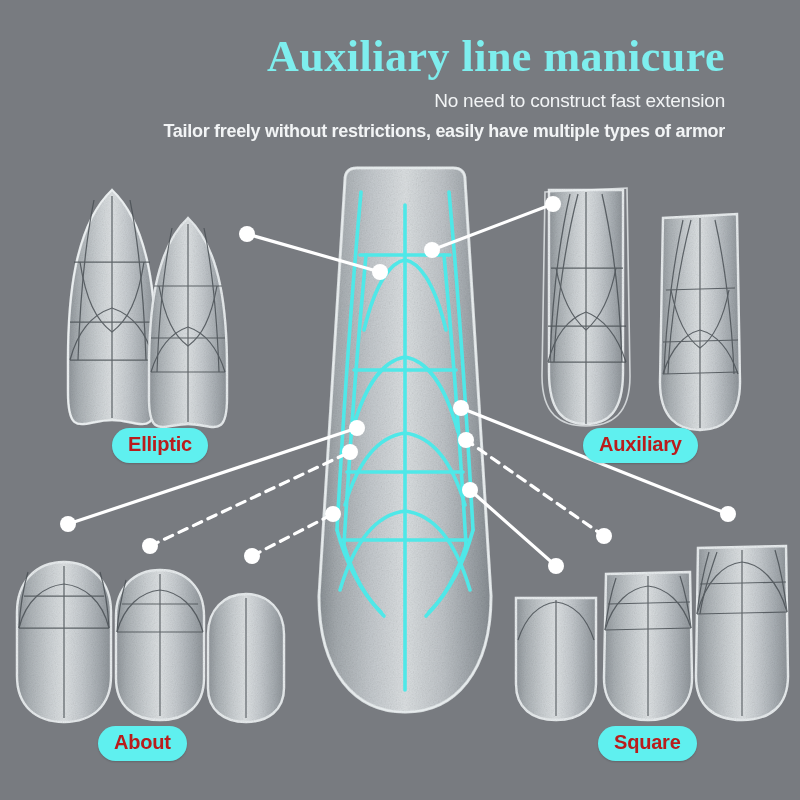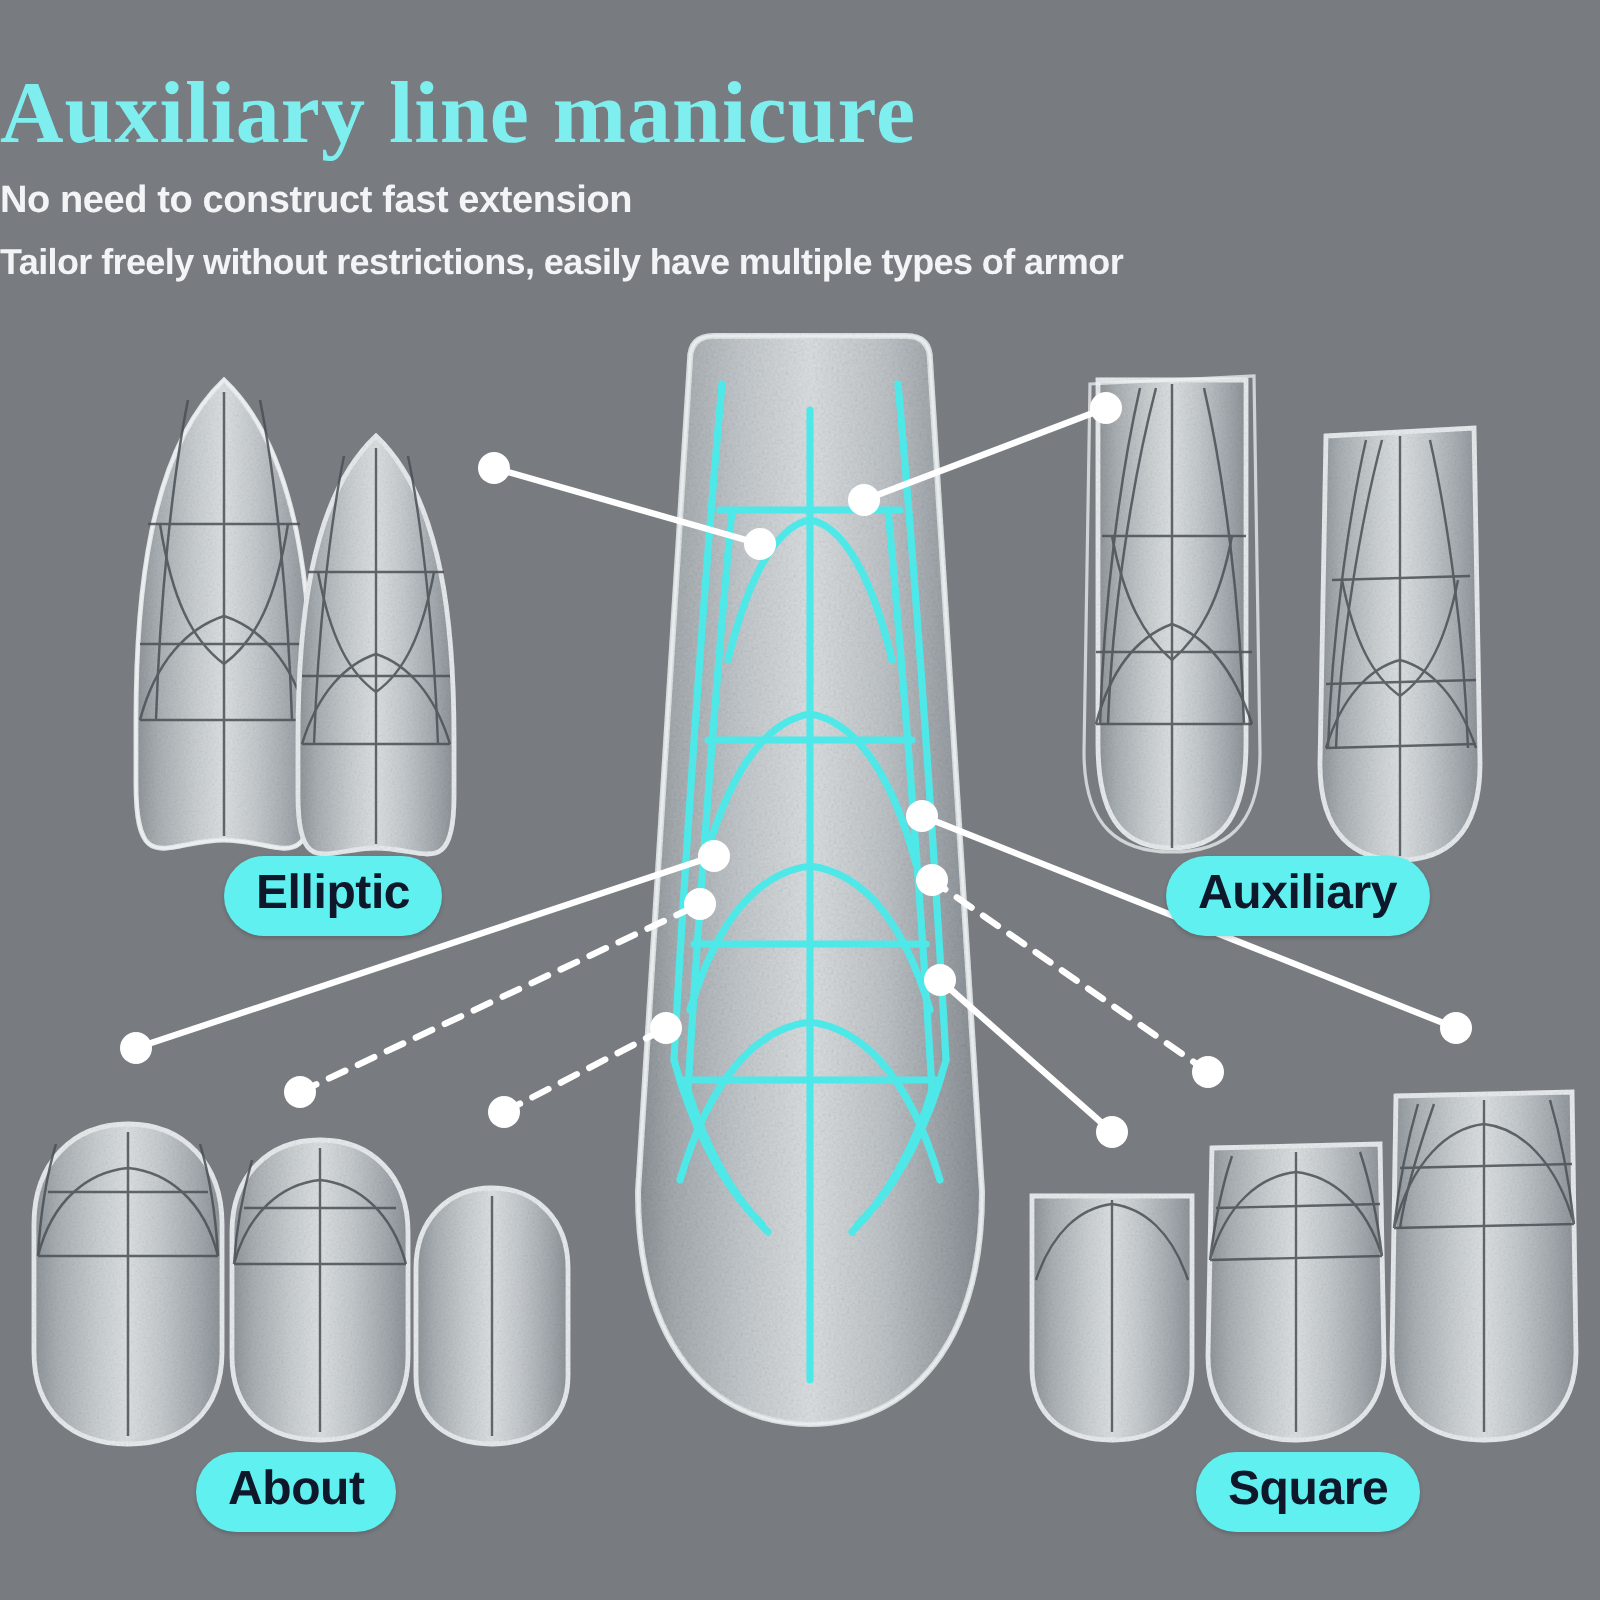--- a/index.html
+++ b/index.html
@@ -24,56 +24,56 @@
     position: absolute;
     left: 0; top: 0;
     width: 800px;
     height: 800px;
   }
   .headings {
     position: absolute;
     left: 0;
     top: 0;
     width: 725px;
-    text-align: left;
+    text-align: right;
     z-index: 40;
     pointer-events: none;
   }
   .title {
     margin: 0;
     padding-top: 34px;
     font-family: "Liberation Serif", "DejaVu Serif", serif;
     font-weight: 700;
     font-size: 44px;
     line-height: 1.05;
     letter-spacing: 0.5px;
     color: #7eeeee;
   }
   .sub1 {
     margin: 0;
     padding-top: 10px;
     font-size: 19px;
-    font-weight: 700;
+    font-weight: 400;
     color: #f2f4f5;
     letter-spacing: -0.2px;
   }
   .sub2 {
     margin: 0;
     padding-top: 9px;
     font-size: 18px;
     font-weight: 600;
     color: #f2f4f5;
     letter-spacing: -0.3px;
   }
   .badge {
     position: absolute;
     background: #5ff0ef;
-    color: #0f172a;
+    color: #b91c1c;
     border-radius: 999px;
-    font-size: 24px;
+    font-size: 20px;
     font-weight: 600;
     letter-spacing: -0.2px;
     padding: 5px 16px 7px 16px;
     white-space: nowrap;
     z-index: 45;
     box-shadow: 0 1px 2px rgba(0,0,0,0.18);
   }
   #badge-elliptic { left: 112px; top: 428px; }
   #badge-trapezoid { left: 583px; top: 428px; }
   #badge-about { left: 98px; top: 726px; text-align: right; }

